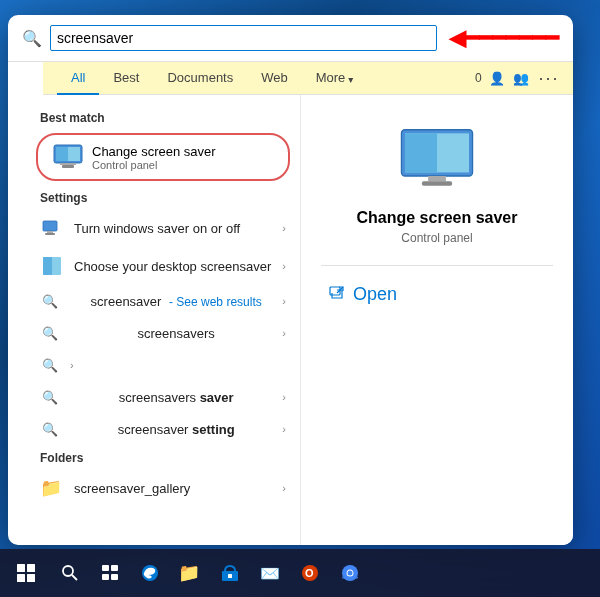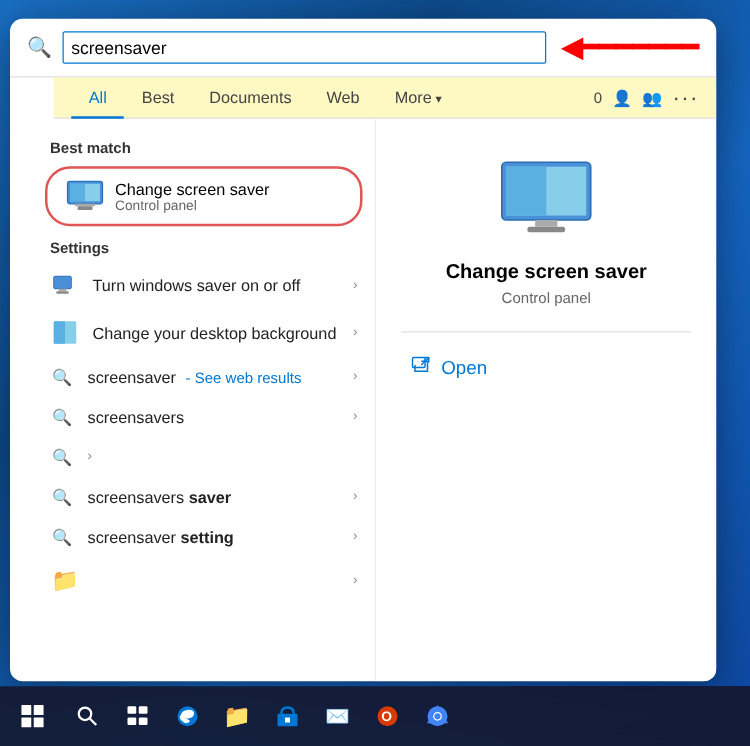--- a/index.html
+++ b/index.html
@@ -193,21 +193,21 @@
     .web-item .search-icon-sm {
       width: 20px;
       height: 20px;
       margin-right: 10px;
       color: #666;
       display: flex;
       align-items: center;
       justify-content: center;
       font-size: 13px;
     }
-    .web-item .web-label { flex: 1; }
+    .web-item .web-label { flex: 1; text-align: center; }
     .web-item .web-sub { color: #0078d4; font-size: 12px; margin-left: 4px; }
     .web-item .chevron { font-size: 11px; color: #888; }
 
     
     .folder-item {
       display: flex;
       align-items: center;
       padding: 7px 14px;
       cursor: pointer;
       font-size: 13px;
@@ -260,21 +260,21 @@
       cursor: pointer;
       align-self: flex-start;
       padding: 4px 8px;
       border-radius: 4px;
     }
     .detail-action-icon {
       font-size: 15px;
       color: #0078d4;
     }
     .detail-action-label {
-      font-size: 15px;
+      font-size: 18px;
       color: #0078d4;
     }
 
     
     .monitor-svg { width: 80px; height: 70px; }
   </style>
 </head>
 <body>
 
 <div class="search-window">
@@ -339,21 +339,21 @@
         <span class="chevron">›</span>
       </div>
 
       <div class="list-item">
         <div class="item-icon">
           <svg width="20" height="20" viewBox="0 0 20 20">
             <rect x="1" y="1" width="18" height="18" rx="1" fill="#87ceeb"></rect>
             <rect x="1" y="1" width="9" height="18" fill="#5ab0e0" rx="1"></rect>
           </svg>
         </div>
-        <span class="item-label">Change your desktop background</span>
+        <span class="item-label">Choose your desktop screensaver</span>
         <span class="chevron">›</span>
       </div>
 
 
       <div class="web-item">
         <div class="search-icon-sm">🔍</div>
         <span class="web-label">screensaver <span class="web-sub">- See web results</span></span>
         <span class="chevron">›</span>
       </div>
       <div class="web-item">
@@ -369,23 +369,25 @@
         <div class="search-icon-sm">🔍</div>
         <span class="web-label">screensavers <strong>saver</strong></span>
         <span class="chevron">›</span>
       </div>
       <div class="web-item">
         <div class="search-icon-sm">🔍</div>
         <span class="web-label">screensaver <strong>setting</strong></span>
         <span class="chevron">›</span>
       </div>
 
+      <div class="section-header">Folders</div>
 
       <div class="folder-item">
         <div class="folder-icon-wrap">📁</div>
+        <span>screensaver_gallery</span>
         <span style="margin-left:auto;font-size:11px;color:#888;">›</span>
       </div>
 
     </div>
 
     <div class="right-panel">
 
       <div class="detail-icon-wrap">
         <svg class="monitor-svg" viewBox="0 0 90 78" xmlns="http://www.w3.org/2000/svg">
 

